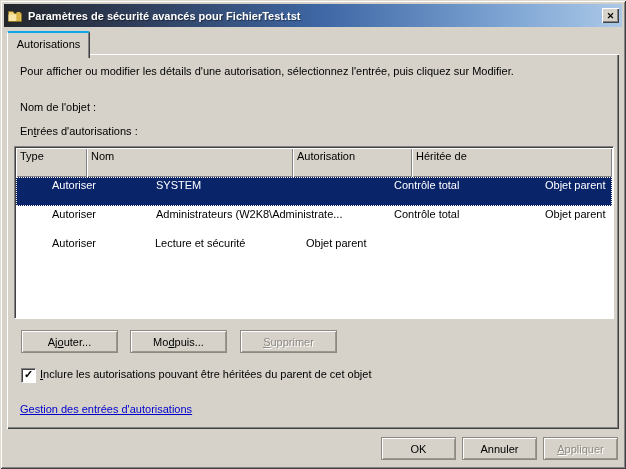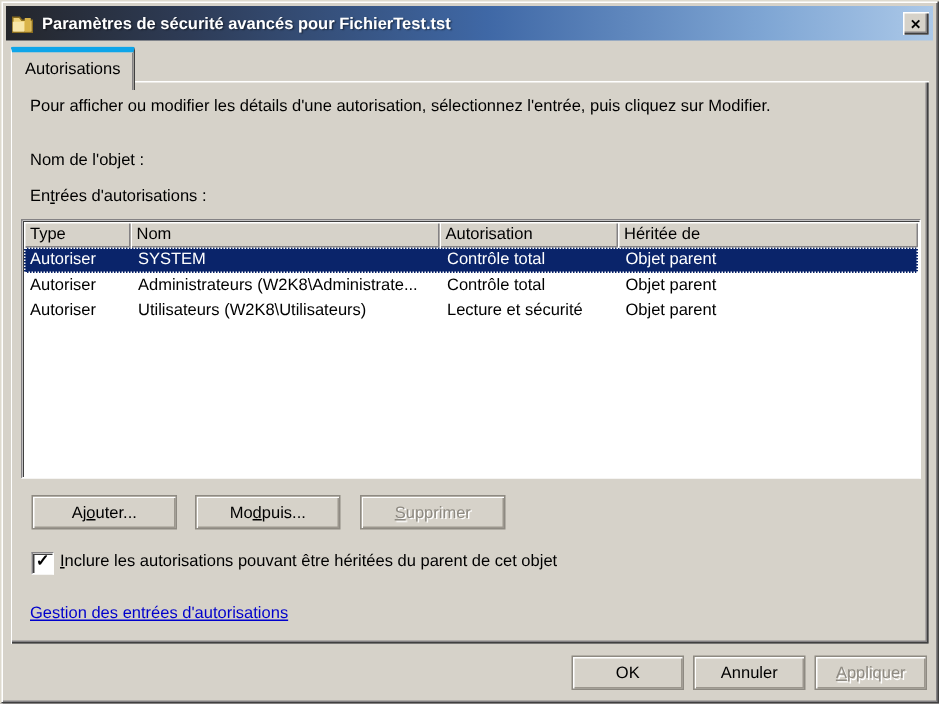--- a/index.html
+++ b/index.html
@@ -17,46 +17,46 @@
   .app-icon{width:16px;height:16px;margin-left:3px;flex:0 0 auto;}
   .title{color:#fff;font-weight:bold;margin-left:5px;white-space:nowrap;
     text-shadow:1px 1px 1px rgba(0,0,0,.45);}
   .closebtn{position:absolute;right:3px;top:4px;width:17px;height:15px;
     background:var(--face,#d6d2c9);border:0;padding:0;
     box-shadow:inset 1px 1px 0 #ffffff, inset -1px -1px 0 #404040, inset -2px -2px 0 #848284;
     font:bold 9px "Liberation Sans",sans-serif;line-height:14px;text-align:center;cursor:default;}
   
   .tab{position:absolute;left:7px;top:31px;width:81px;height:25px;
     background:var(--face,#d6d2c9);z-index:3;
-    border-top:4px solid #0ea5e9;border-left:1px solid #fff;border-right:1px solid #404040;
+    border-top:2px solid #0ea5e9;border-left:1px solid #fff;border-right:1px solid #404040;
     box-shadow:inset -1px 0 0 #848284;border-radius:2px 2px 0 0;
     text-align:center;line-height:22px;}
   .page{position:absolute;left:7px;top:54px;width:612px;height:375px;
     background:var(--face,#d6d2c9);z-index:2;
     box-shadow:inset 1px 1px 0 #ffffff, inset -1px -1px 0 #404040, inset -2px -2px 0 #848284;}
   
   .instruction{position:absolute;left:13px;top:11px;white-space:nowrap;}
   .obj-label{position:absolute;left:13px;top:47px;}
   .obj-value{position:absolute;left:88px;top:47px;}
   .entries-label{position:absolute;left:13px;top:71px;}
   .mn{text-decoration:underline;}
   
   .listbox{position:absolute;left:7px;top:92px;width:598px;height:171px;background:#fff;
     border:1px solid;border-color:#848284 #ffffff #ffffff #848284;
     box-shadow:inset 1px 1px 0 #404040;overflow:hidden;}
-  .lrow{display:flex;height:17px;line-height:17px;white-space:nowrap;justify-content:flex-end;}
+  .lrow{display:flex;height:29px;line-height:17px;white-space:nowrap;justify-content:flex-end;}
   .lhdr{background:var(--face,#d6d2c9);margin:1px 1px 0 1px;}
   .hcell{box-shadow:inset 1px 1px 0 #ffffff, inset -1px -1px 0 #848284;
     padding-left:4px;overflow:hidden;}
   .c1{width:67px;flex:0 0 auto;}
   .c2{width:202px;flex:0 0 auto;}
   .c3{width:115px;flex:0 0 auto;}
   .c4{flex:1 1 auto;}
   .row{margin:0 1px;}
-  .cell{padding-left:4px;overflow:hidden;text-overflow:ellipsis;}
+  .cell{padding-left:4px;overflow:hidden;text-overflow:ellipsis;margin-left:32px;}
   .cell.c2{padding-left:5px;}
   .row.selected{background:var(--highlight,#0a246a);color:#fff;
     outline:1px dotted #fff;outline-offset:-1px;}
   
   .btn{position:absolute;height:23px;width:97px;background:var(--face,#d6d2c9);
     border:1px solid #8e8a82;box-shadow:inset 1px 1px 0 #ffffff, inset -1px -1px 0 #9c978e;
     font:11px "Liberation Sans",sans-serif;text-align:center;line-height:20px;
     padding:0;color:#000;cursor:default;}
   .btn.disabled{color:#8e8a82;text-shadow:1px 1px 0 #fff;}
   .btn-ajouter{left:14px;top:276px;}
@@ -117,21 +117,20 @@
         <div class="cell c4">Objet parent</div>
       </div>
       <div class="lrow row">
         <div class="cell c1">Autoriser</div>
         <div class="cell c2">Administrateurs (W2K8\Administrate...</div>
         <div class="cell c3">Contrôle total</div>
         <div class="cell c4">Objet parent</div>
       </div>
       <div class="lrow row">
         <div class="cell c1">Autoriser</div>
-        <div class="cell c2">Utilisateurs (W2K8\Utilisateurs)</div>
         <div class="cell c3">Lecture et sécurité</div>
         <div class="cell c4">Objet parent</div>
       </div>
     </div>
 
     <button class="btn btn-ajouter"><span>Aj</span><span class="mn">o</span><span>uter...</span></button>
     <button class="btn btn-modifier"><span>Mo</span><span class="mn">d</span><span>puis...</span></button>
     <button class="btn disabled btn-supprimer"><span class="mn">S</span><span>upprimer</span></button>
 
     <div class="cbox"><span>✓</span></div>

